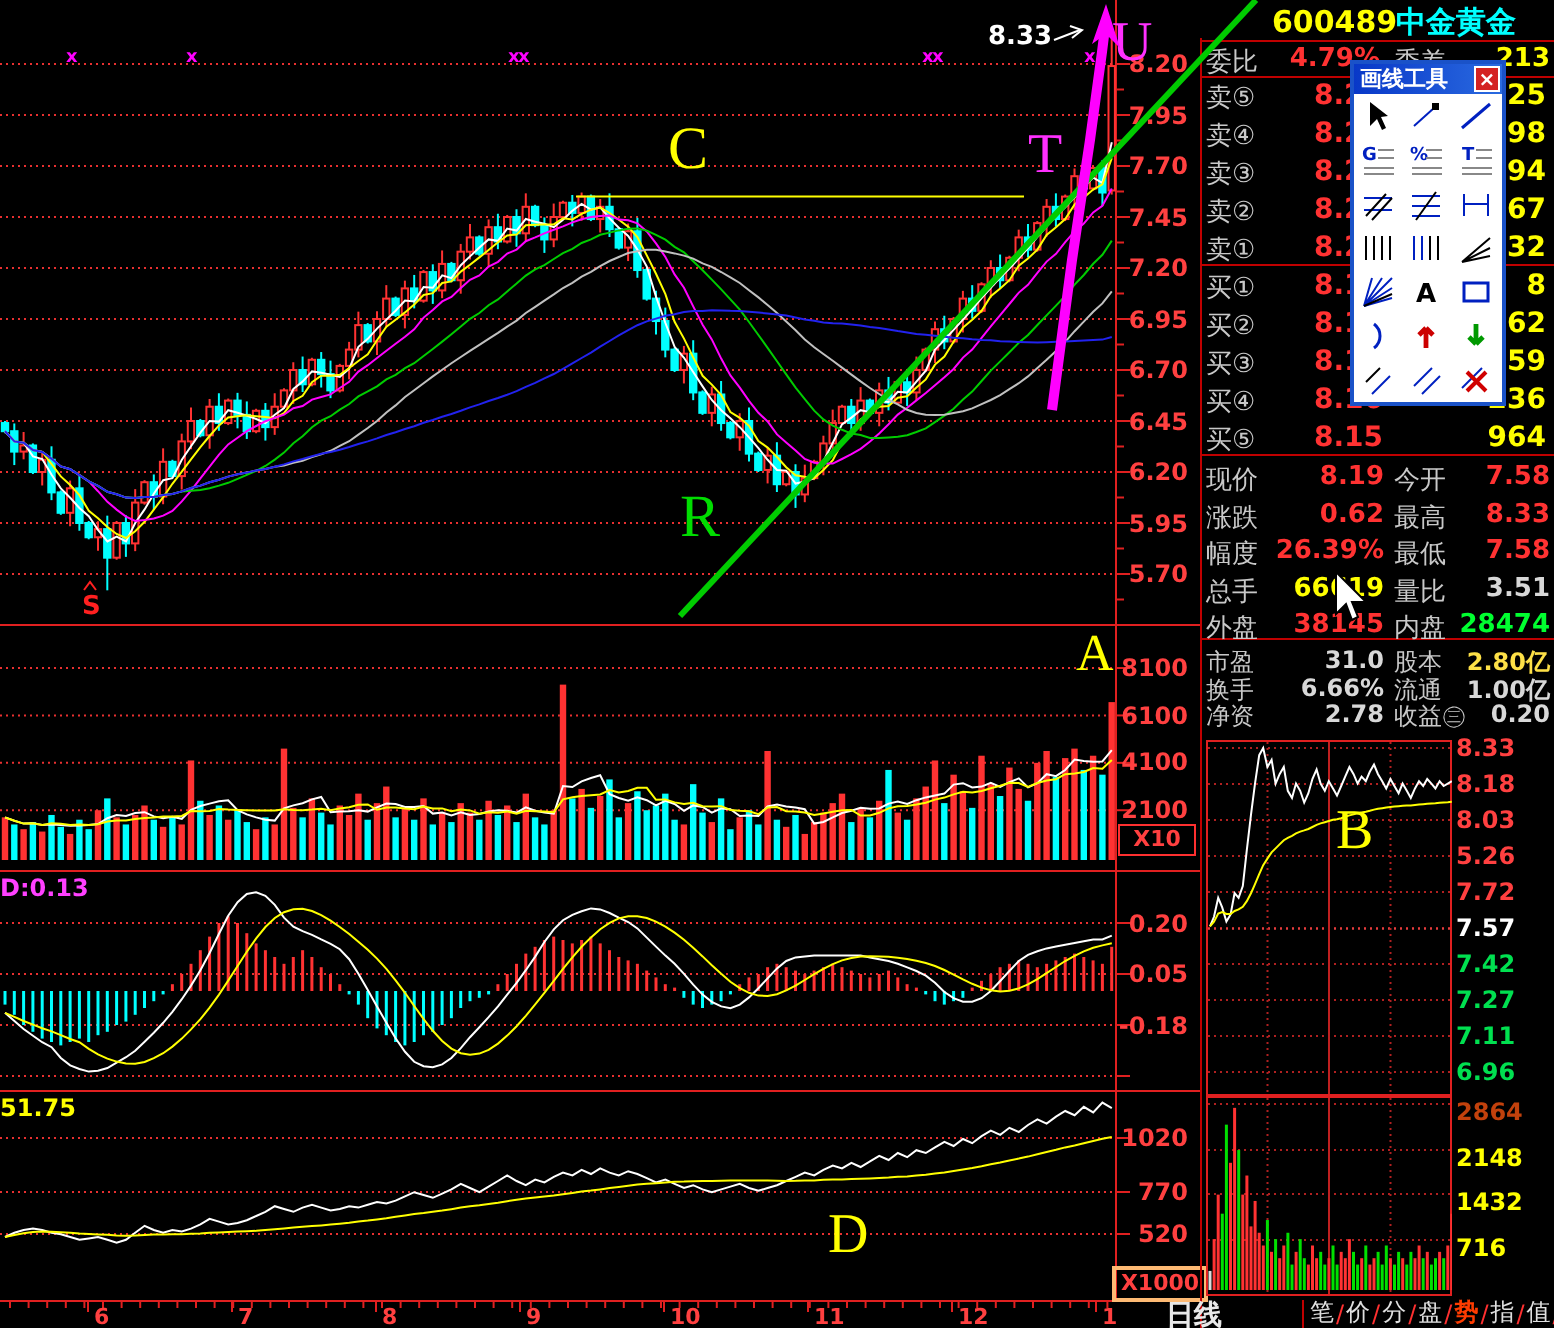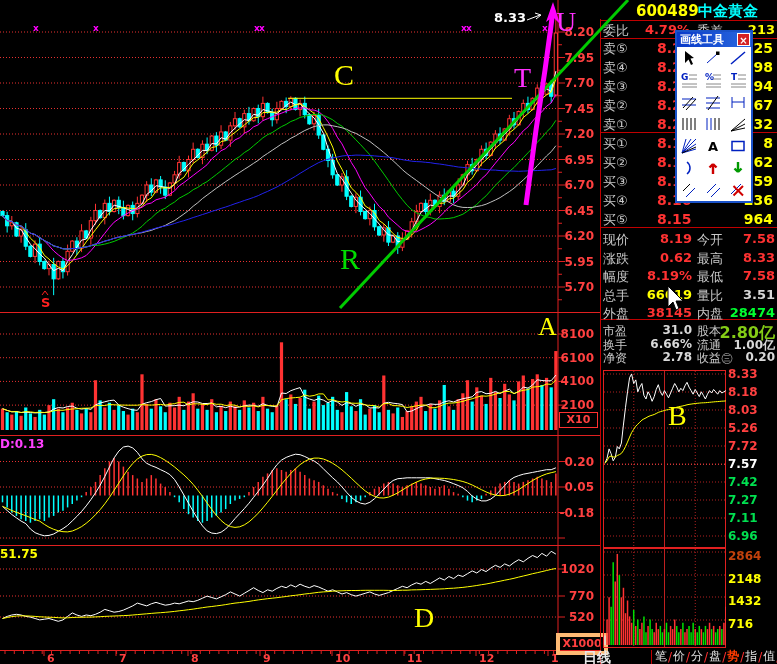--- a/index.html
+++ b/index.html
@@ -710,21 +710,21 @@
       <div class="axlab" style="left: 552px; top: 399.115px;">2100</div>
       <div class="axlab" style="left: 552px; top: 455.5px;">0.20</div>
       <div class="axlab" style="left: 552px; top: 481px;">0.05</div>
       <div class="axlab" style="left: 552px; top: 506.5px;">-0.18</div>
       <div class="axlab" style="left: 552px; top: 563px;">1020</div>
       <div class="axlab" style="left: 552px; top: 590px;">770</div>
       <div class="axlab" style="left: 552px; top: 611px;">520</div>
     </div>
 
   <div class="abs" style="left:559px;top:412px;width:37px;height:14px;border:1px solid #ff3030;color:#ff4040;font-size:11px;font-weight:bold;text-align:center;line-height:14px;">X10</div>
-  <div class="abs" style="left:556px;top:633px;width:44px;height:14px;border:4px solid #fdba74;color:#ff4040;font-size:11px;font-weight:bold;text-align:center;line-height:14px;">X1000</div>
+  <div class="abs" style="left:556px;top:633px;width:44px;height:14px;border:2px solid #fdba74;color:#ff4040;font-size:11px;font-weight:bold;text-align:center;line-height:14px;">X1000</div>
 
   <div class="redline" style="left:600px;top:19px;width:1px;height:645px;"></div>
   <div class="redline" style="left:600px;top:20px;width:177px;height:1px;"></div>
   <div class="redline" style="left:600px;top:38px;width:177px;height:1px;"></div>
   <div class="redline" style="left:600px;top:132px;width:177px;height:1px;"></div>
   <div class="redline" style="left:600px;top:227px;width:177px;height:1px;"></div>
   <div class="redline" style="left:600px;top:319px;width:177px;height:1px;"></div>
 
   <div class="abs num" style="left:636px;top:2px;font-size:15px;color:#ffff00;">600489</div>
   <div class="abs" style="left:698px;top:2px;font-size:15px;font-weight:bold;color:#00ffff;">中金黄金</div>
@@ -791,35 +791,35 @@
   <div id="quote">
       <div class="abs num" style="left: 603px; top: 231px; width: 52px; font-size: 13px; color: rgb(200, 200, 200); text-align: left; font-weight: normal;">现价</div>
       <div class="abs num" style="left: 630px; top: 231px; width: 62px; font-size: 13px; color: rgb(255, 50, 50); text-align: right; font-weight: bold;">8.19</div>
       <div class="abs num" style="left: 697px; top: 231px; width: 56px; font-size: 13px; color: rgb(200, 200, 200); text-align: left; font-weight: normal;">今开</div>
       <div class="abs num" style="left: 715px; top: 231px; width: 60px; font-size: 13px; color: rgb(255, 50, 50); text-align: right; font-weight: bold;">7.58</div>
       <div class="abs num" style="left: 603px; top: 249.5px; width: 52px; font-size: 13px; color: rgb(200, 200, 200); text-align: left; font-weight: normal;">涨跌</div>
       <div class="abs num" style="left: 630px; top: 249.5px; width: 62px; font-size: 13px; color: rgb(255, 50, 50); text-align: right; font-weight: bold;">0.62</div>
       <div class="abs num" style="left: 697px; top: 249.5px; width: 56px; font-size: 13px; color: rgb(200, 200, 200); text-align: left; font-weight: normal;">最高</div>
       <div class="abs num" style="left: 715px; top: 249.5px; width: 60px; font-size: 13px; color: rgb(255, 50, 50); text-align: right; font-weight: bold;">8.33</div>
       <div class="abs num" style="left: 603px; top: 268px; width: 40px; font-size: 13px; color: rgb(200, 200, 200); text-align: left; font-weight: normal;">幅度</div>
-      <div class="abs num" style="left: 630px; top: 268px; width: 62px; font-size: 13px; color: rgb(255, 50, 50); text-align: right; font-weight: bold;">8.19%</div>
+      <div class="abs num" style="left: 630px; top: 268px; width: 62px; font-size: 13px; color: rgb(255, 50, 50); text-align: right; font-weight: bold;">26.39%</div>
       <div class="abs num" style="left: 697px; top: 268px; width: 56px; font-size: 13px; color: rgb(200, 200, 200); text-align: left; font-weight: normal;">最低</div>
       <div class="abs num" style="left: 715px; top: 268px; width: 60px; font-size: 13px; color: rgb(255, 50, 50); text-align: right; font-weight: bold;">7.58</div>
       <div class="abs num" style="left: 603px; top: 286.5px; width: 52px; font-size: 13px; color: rgb(200, 200, 200); text-align: left; font-weight: normal;">总手</div>
       <div class="abs num" style="left: 630px; top: 286.5px; width: 62px; font-size: 13px; color: rgb(255, 255, 0); text-align: right; font-weight: bold;">66619</div>
       <div class="abs num" style="left: 697px; top: 286.5px; width: 56px; font-size: 13px; color: rgb(200, 200, 200); text-align: left; font-weight: normal;">量比</div>
       <div class="abs num" style="left: 715px; top: 286.5px; width: 60px; font-size: 13px; color: rgb(216, 216, 216); text-align: right; font-weight: bold;">3.51</div>
       <div class="abs num" style="left: 603px; top: 305px; width: 52px; font-size: 13px; color: rgb(200, 200, 200); text-align: left; font-weight: normal;">外盘</div>
       <div class="abs num" style="left: 630px; top: 305px; width: 62px; font-size: 13px; color: rgb(255, 50, 50); text-align: right; font-weight: bold;">38145</div>
       <div class="abs num" style="left: 697px; top: 305px; width: 56px; font-size: 13px; color: rgb(200, 200, 200); text-align: left; font-weight: normal;">内盘</div>
       <div class="abs num" style="left: 715px; top: 305px; width: 60px; font-size: 13px; color: rgb(0, 255, 48); text-align: right; font-weight: bold;">28474</div>
       <div class="abs num" style="left: 603px; top: 323px; width: 52px; font-size: 12px; color: rgb(200, 200, 200); text-align: left; font-weight: normal;">市盈</div>
       <div class="abs num" style="left: 630px; top: 323px; width: 62px; font-size: 12px; color: rgb(216, 216, 216); text-align: right; font-weight: bold;">31.0</div>
       <div class="abs num" style="left: 697px; top: 323px; width: 56px; font-size: 12px; color: rgb(200, 200, 200); text-align: left; font-weight: normal;">股本</div>
-      <div class="abs num" style="left: 715px; top: 323px; width: 60px; font-size: 16px; color: #84cc16; text-align: right; font-weight: bold;">2.80亿</div>
+      <div class="abs num" style="left: 715px; top: 323px; width: 60px; font-size: 12px; color: #fde047; text-align: right; font-weight: bold;">2.80亿</div>
       <div class="abs num" style="left: 603px; top: 336.5px; width: 52px; font-size: 12px; color: rgb(200, 200, 200); text-align: left; font-weight: normal;">换手</div>
       <div class="abs num" style="left: 630px; top: 336.5px; width: 62px; font-size: 12px; color: rgb(216, 216, 216); text-align: right; font-weight: bold;">6.66%</div>
       <div class="abs num" style="left: 697px; top: 336.5px; width: 56px; font-size: 12px; color: rgb(200, 200, 200); text-align: left; font-weight: normal;">流通</div>
       <div class="abs num" style="left: 715px; top: 336.5px; width: 60px; font-size: 12px; color: rgb(216, 216, 216); text-align: right; font-weight: bold;">1.00亿</div>
       <div class="abs num" style="left: 603px; top: 350px; width: 52px; font-size: 12px; color: rgb(200, 200, 200); text-align: left; font-weight: normal;">净资</div>
       <div class="abs num" style="left: 630px; top: 350px; width: 62px; font-size: 12px; color: rgb(216, 216, 216); text-align: right; font-weight: bold;">2.78</div>
       <div class="abs num" style="left: 697px; top: 350px; width: 56px; font-size: 12px; color: rgb(200, 200, 200); text-align: left; font-weight: normal;">收益㊂</div>
       <div class="abs num" style="left: 715px; top: 350px; width: 60px; font-size: 12px; color: rgb(216, 216, 216); text-align: right; font-weight: bold;">0.20</div>
     </div>
 

